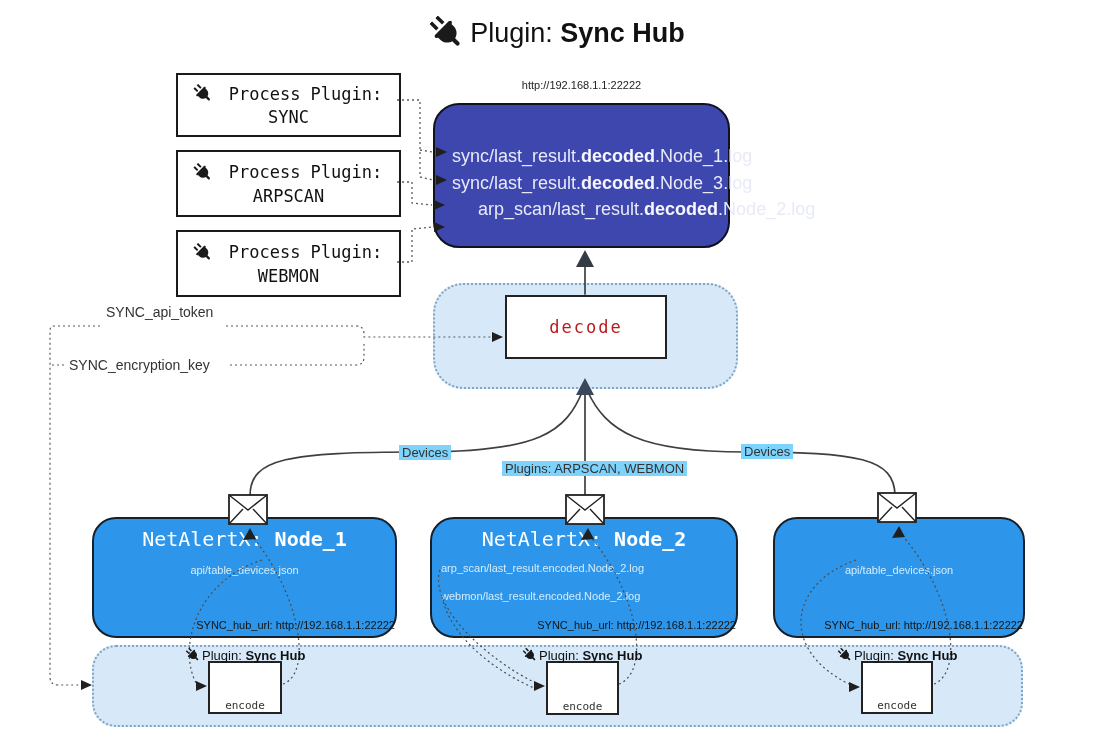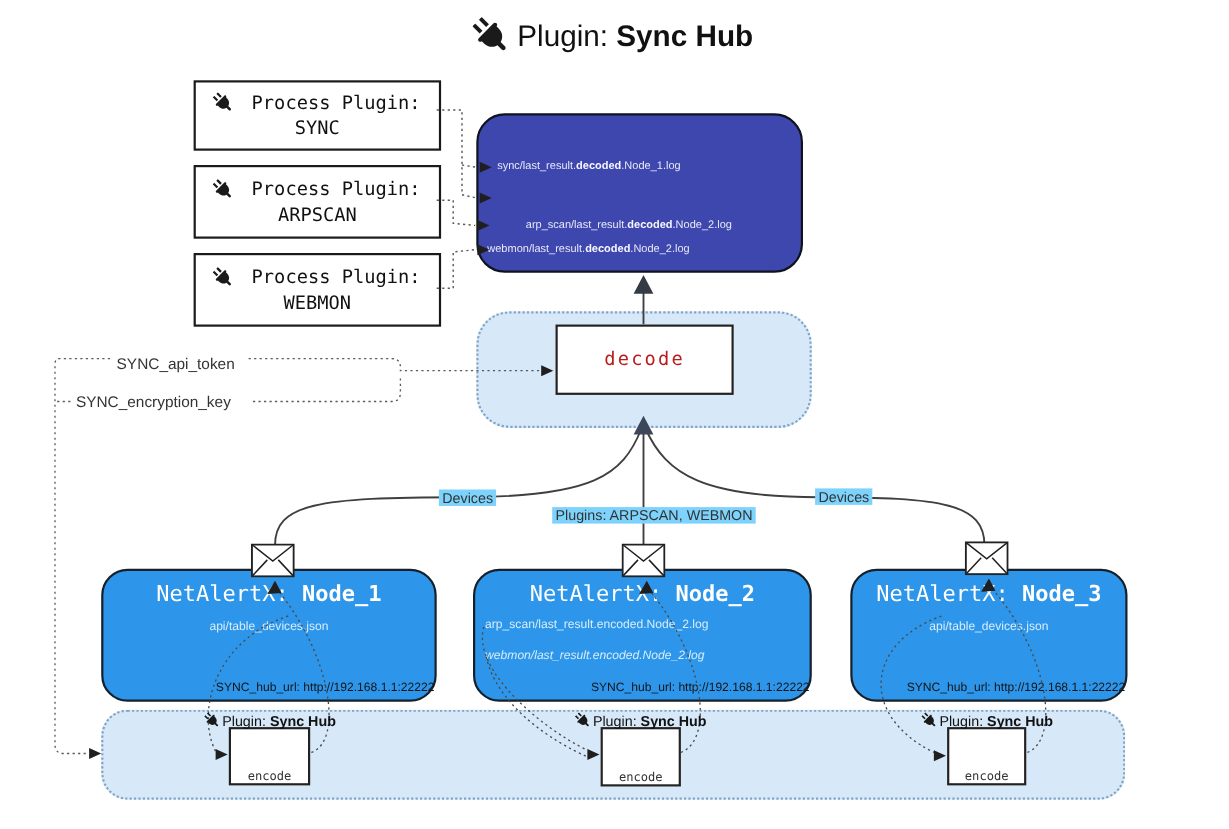--- a/index.html
+++ b/index.html
@@ -22,21 +22,21 @@
         display:flex;flex-direction:column;justify-content:center;align-items:center;gap:3px;}
   .pbox .l1{display:flex;align-items:center;gap:18px;}
 
   
   #hub-url{left:433px;top:79px;width:297px;text-align:center;font-size:11px;color:#222;z-index:2;}
   #hub{left:433px;top:103px;width:297px;height:145px;background:#3e47ae;border:2px solid #10131f;
        border-radius:26px;z-index:2;box-sizing:border-box;}
   #hub .htitle{position:absolute;left:0;top:9px;width:100%;text-align:center;
        font-family:"DejaVu Sans Mono",monospace;font-size:20px;color:#fff;}
   #hub .htitle b{font-weight:bold;}
-  .hlog{position:absolute;font-size:10px;color:#e8eaf8;white-space:nowrap;}
+  .hlog{position:absolute;font-size:18px;color:#e8eaf8;white-space:nowrap;}
   .hlog b{font-weight:bold;color:#f6f7ff;}
 
   
   #decode-panel{left:433px;top:283px;width:305px;height:106px;background:#d7e9f9;
         border:2px dotted #7fa4c6;border-radius:30px;z-index:1;box-sizing:border-box;}
   #decode-box{left:505px;top:295px;width:162px;height:64px;background:#fff;border:2px solid #222;
         z-index:2;display:flex;align-items:center;justify-content:center;box-sizing:border-box;
         font-family:"DejaVu Sans Mono",monospace;font-size:17px;letter-spacing:2px;color:#b91c1c;}
 
   
@@ -118,51 +118,51 @@
         <span class="plug">
           <svg width="16" height="21">
             <use href="#plug-sym"></use>
           </svg>
         </span>
         <span>Process Plugin:</span>
       </span>
     <span>WEBMON</span>
   </div>
 
+  <div id="hub-url" class="abs">http://192.168.1.1:22222</div>
   <div id="hub" class="abs">
     <div class="hlog" style="left:17px;top:41px;"><span>sync/last_result.</span><b>decoded</b><span>.Node_1.log</span></div>
+    <div class="hlog" style="left:17px;top:68px;"><span>sync/last_result.</span><b>decoded</b><span>.Node_3.log</span></div>
     <div class="hlog" style="left:8px;top:94px;padding-left:35px;"><span>arp_scan/last_result.</span><b>decoded</b><span>.Node_2.log</span></div>
-    <div class="hlog" style="left:8px;top:116px;"><span>webmon/last_result.</span><b>decoded</b><span>.Node_2.log</span></div>
   </div>
 
   <div id="decode-panel" class="abs"></div>
   <div id="decode-box" class="abs">
       <span>decode</span>
     </div>
 
-  <div class="abs keylbl" style="left:103px;top:322px;">SYNC_api_token</div>
+  <div class="abs keylbl" style="left:103px;top:304px;">SYNC_api_token</div>
   <div class="abs keylbl" style="left:66px;top:357px;">SYNC_encryption_key</div>
 
   <div class="abs edgelbl" style="left:399px;top:445px;">Devices</div>
   <div class="abs edgelbl" style="left:741px;top:444px;">Devices</div>
   <div class="abs edgelbl" style="left:502px;top:461px;">Plugins: ARPSCAN, WEBMON</div>
 
   <div class="abs node" style="left:92px;top:517px;width:305px;height:121px;">
     <div class="ntitle"><span>NetAlertX: </span><b>Node_1</b></div>
     <div class="nfile" style="left:0;width:100%;text-align:center;top:45px;">api/table_devices.json</div>
     <div class="nurl" style="top:100px;">SYNC_hub_url: http://192.168.1.1:22222</div>
   </div>
   <div class="abs node" style="left:430px;top:517px;width:308px;height:121px;">
     <div class="ntitle"><span>NetAlertX: </span><b>Node_2</b></div>
     <div class="nfile" style="left:9px;top:43px;">arp_scan/last_result.encoded.Node_2.log</div>
-    <div class="nfile" style="left:9px;top:71px;font-style:italic;">webmon/last_result.encoded.Node_2.log</div>
+    <div class="nfile" style="left:9px;top:71px;">webmon/last_result.encoded.Node_2.log</div>
     <div class="nurl" style="top:100px;">SYNC_hub_url: http://192.168.1.1:22222</div>
   </div>
   <div class="abs node" style="left:773px;top:517px;width:252px;height:121px;">
-    <div class="ntitle"><span>NetAlertX: </span><b>Node_3</b></div>
     <div class="nfile" style="left:0;width:100%;text-align:center;top:45px;">api/table_devices.json</div>
     <div class="nurl" style="top:100px;">SYNC_hub_url: http://192.168.1.1:22222</div>
   </div>
 
   <div id="band" class="abs"></div>
   <div class="abs bandlbl" style="left:187px;top:647px;">
     <span class="plug">
         <svg width="12" height="16">
           <use href="#plug-sym"></use>
         </svg>

